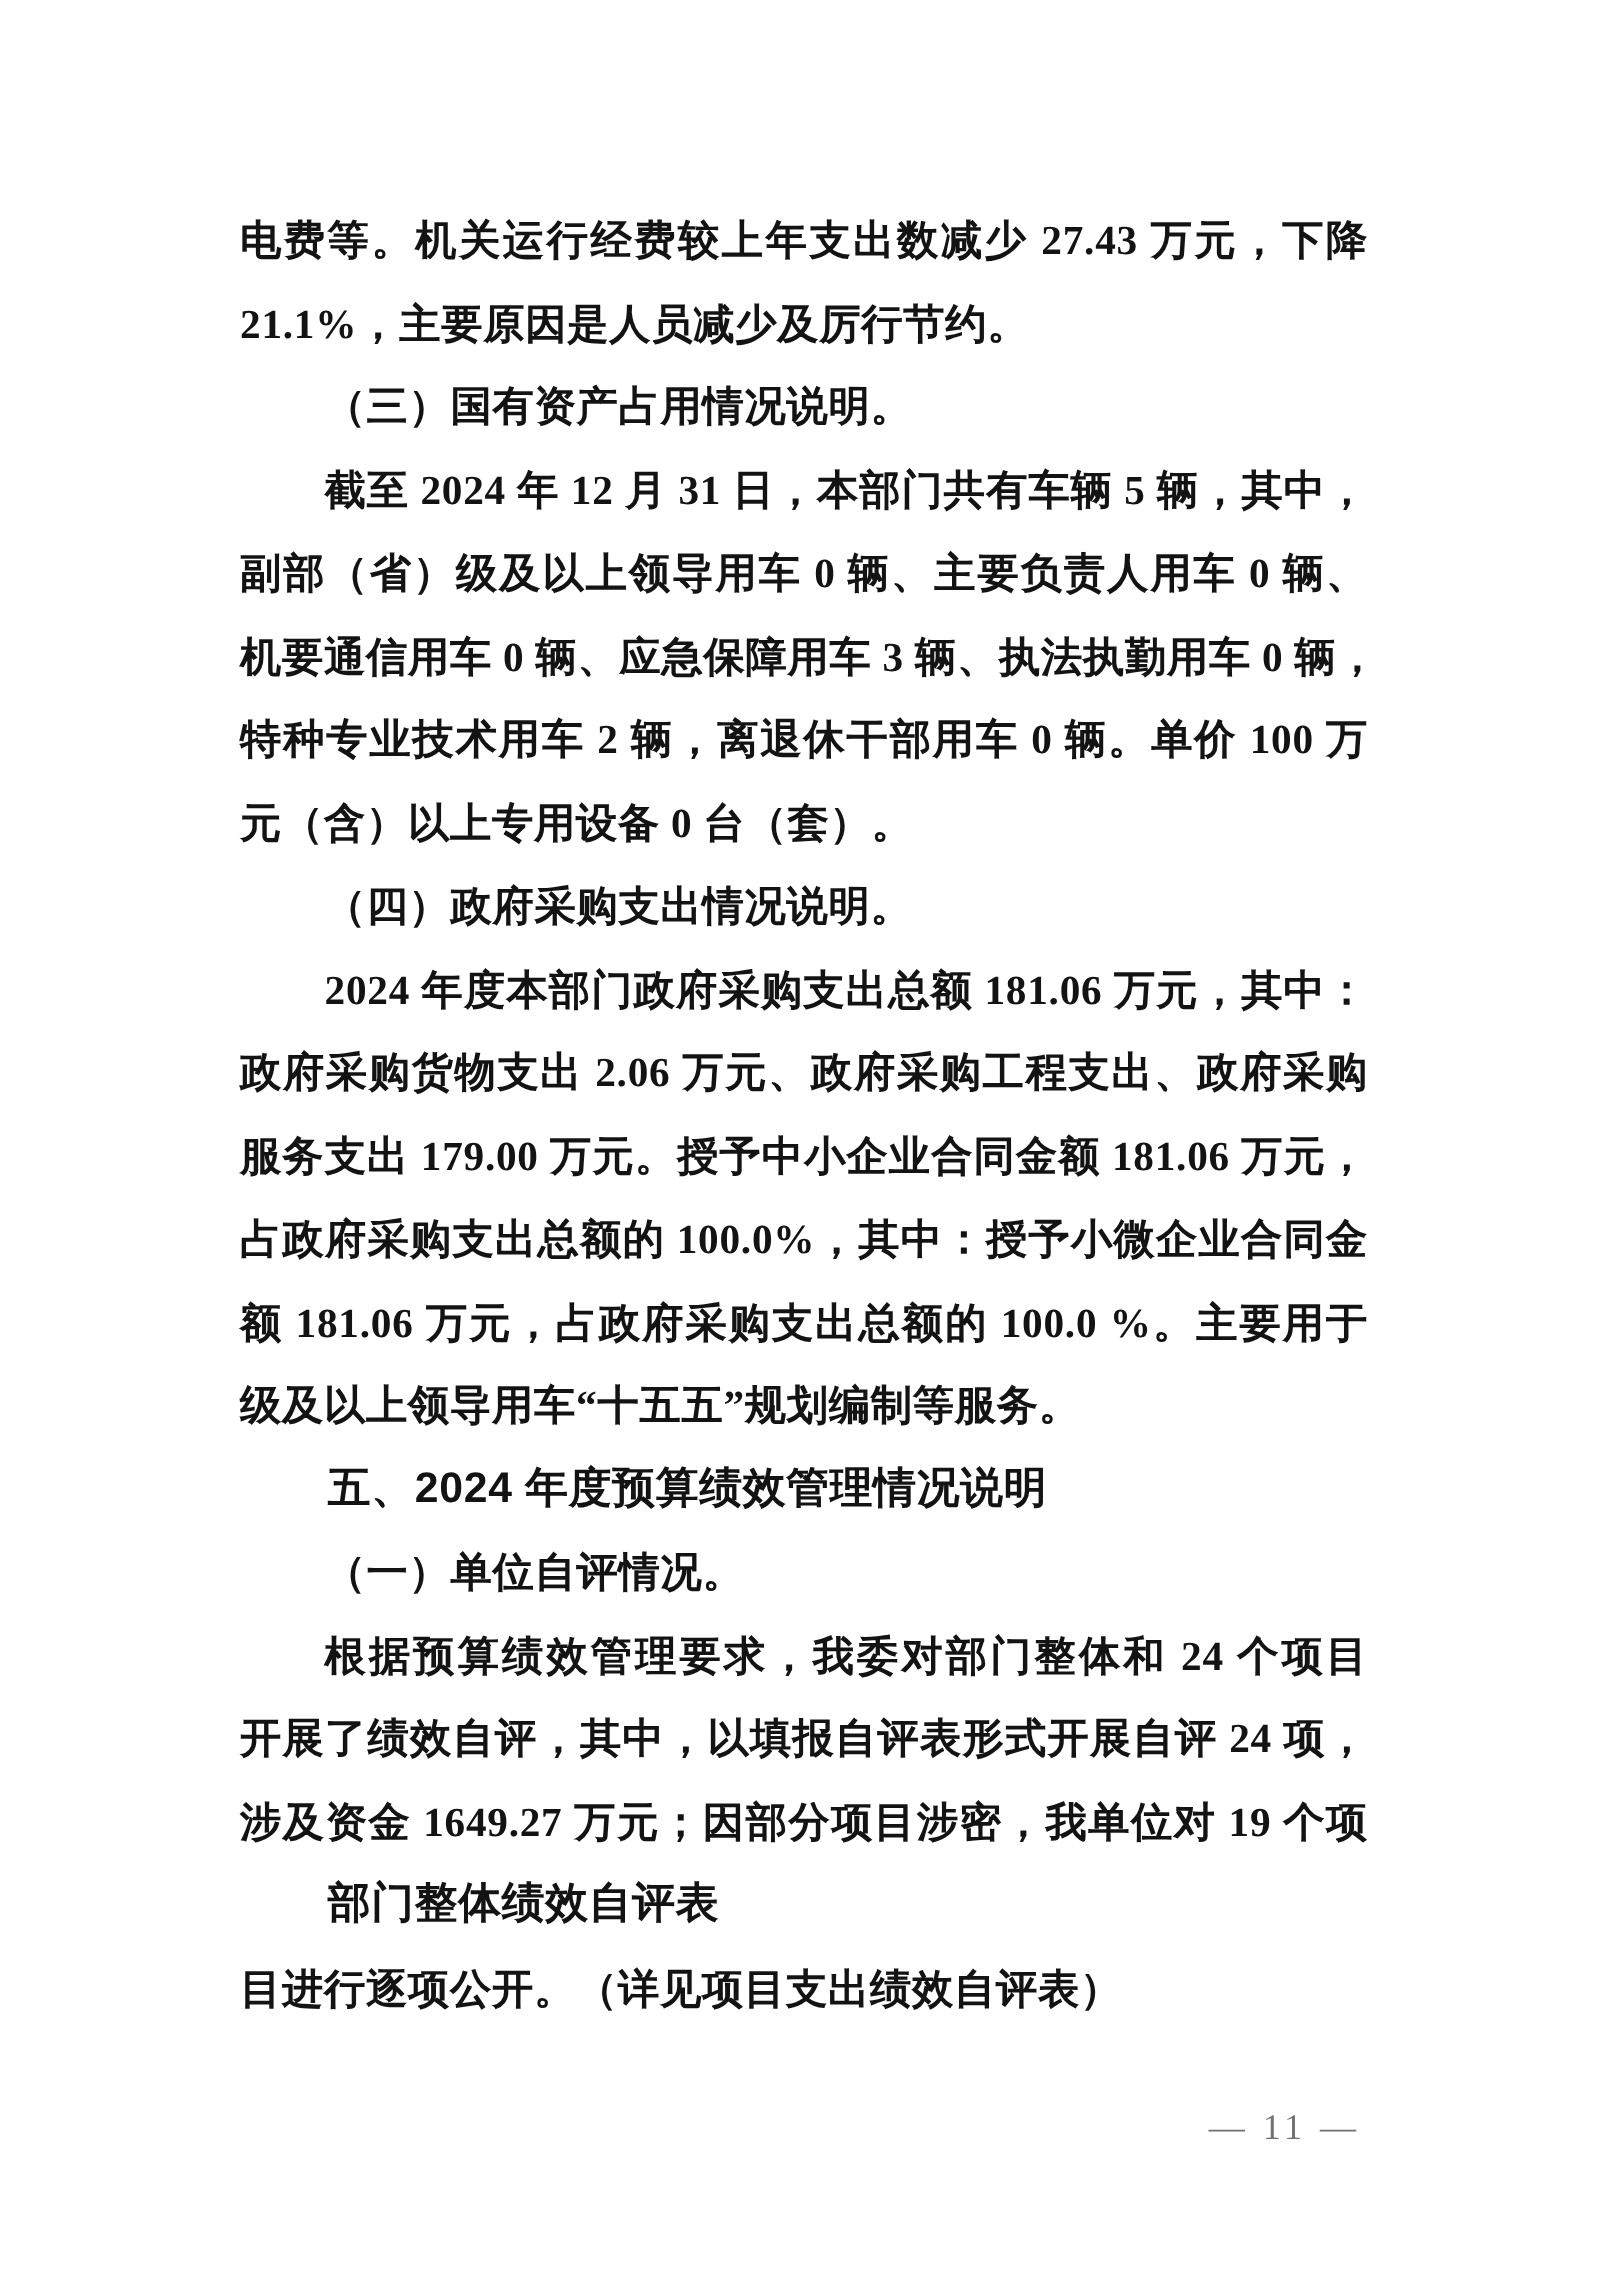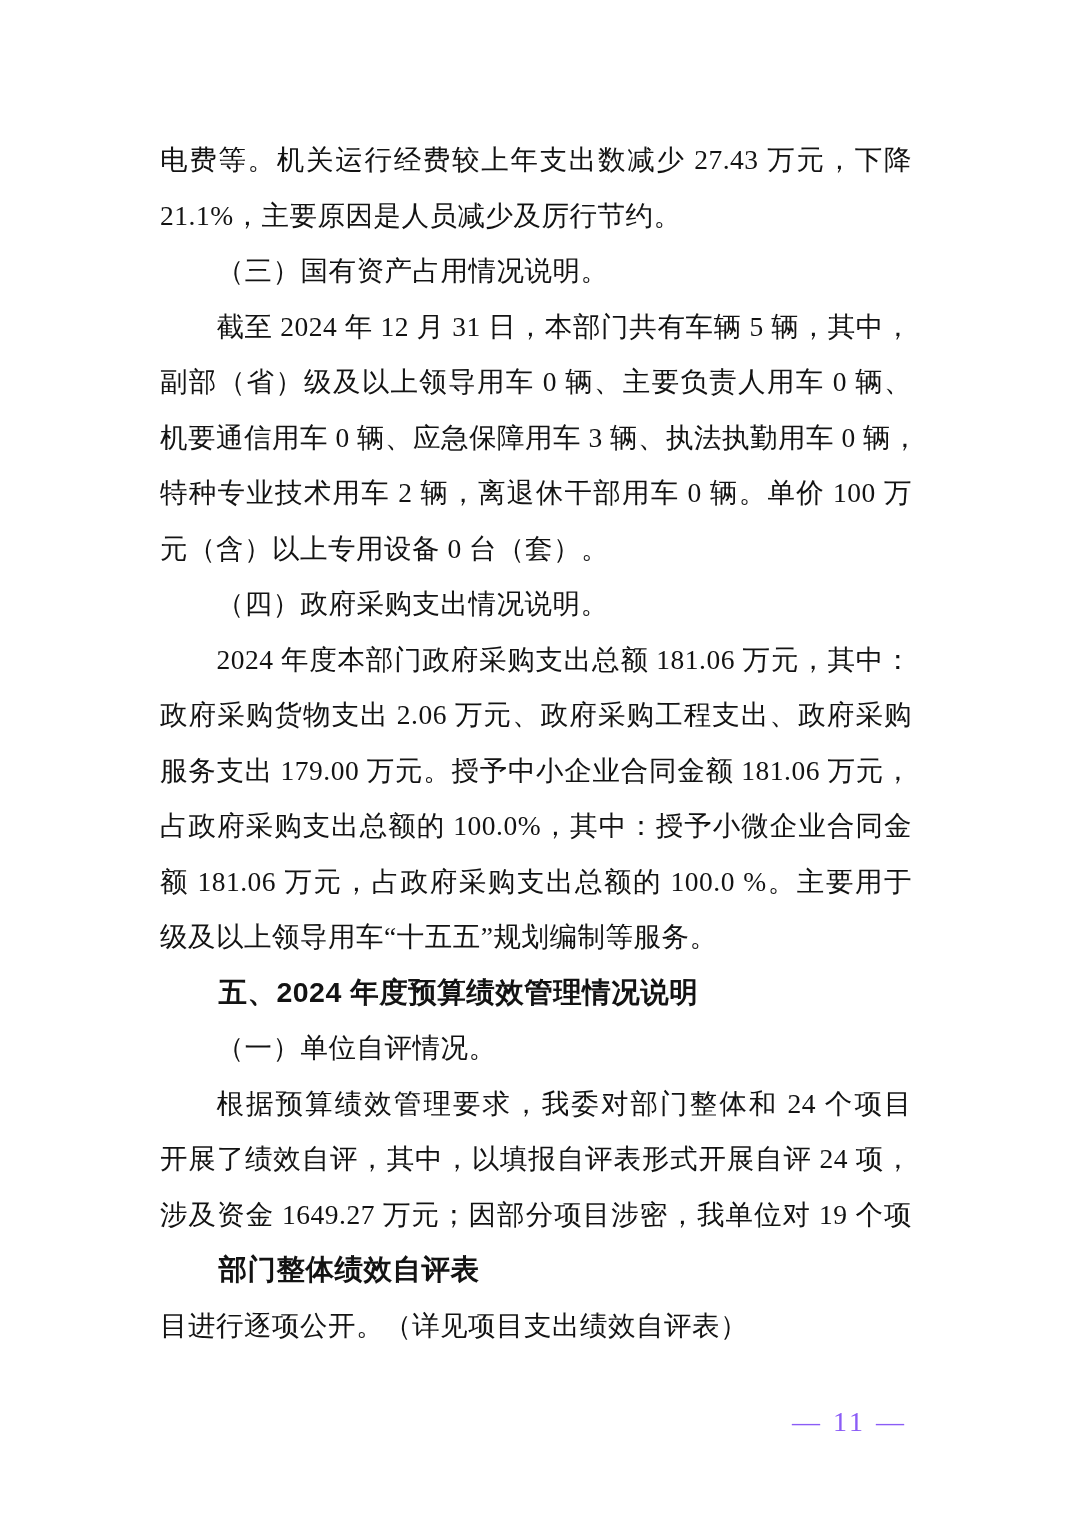--- a/index.html
+++ b/index.html
@@ -27,41 +27,42 @@
     width: 752px;
   }
   .line {
     font-size: 27.5px;
     line-height: 55.5px;
     height: 55.5px;
     white-space: nowrap;
     text-align: justify;
     text-align-last: justify;
     letter-spacing: 0.5px;
+    font-weight: bold;
   }
   .line.end {
     text-align: center;
     text-align-last: left;
   }
   .line.indent {
     text-indent: 2.05em;
   }
   .line.hei {
     font-family: Liberation Sans, sans-serif;
     font-weight: 700;
     font-size: 28.5px;
     letter-spacing: 0.5px;
   }
   .page-num {
     position: absolute;
     top: 1406px;
     right: 168px;
-    font-size: 28px;
+    font-size: 24px;
     letter-spacing: 3px;
-    color: #8b5cf6;
+    color: #737373;
     white-space: nowrap;
     margin-left: 29px;
   }
 </style>
 </head>
 <body>
 
 <div class="page">
   <div class="doc">
     <div class="line">电费等。机关运行经费较上年支出数减少 27.43 万元，下降</div>

